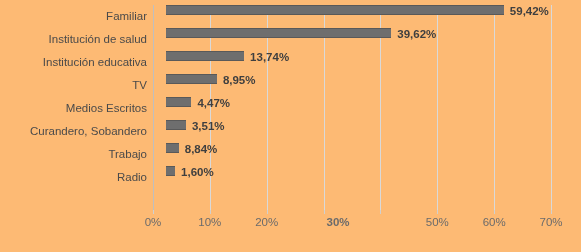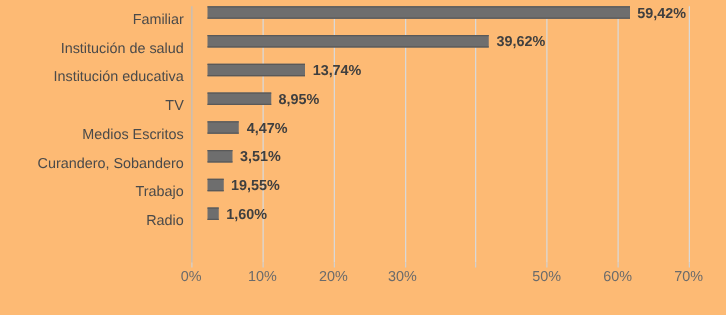--- a/index.html
+++ b/index.html
@@ -177,35 +177,35 @@
         <div class="cat-label">Curandero, Sobandero</div>
         <div class="bar-wrap">
           <div class="bar" style="width: 19.9569px; background: rgb(110, 110, 110);"></div>
           <div class="val-label">3,51%</div>
         </div>
       </div>
       <div class="row" style="top: 143px;">
         <div class="cat-label">Trabajo</div>
         <div class="bar-wrap">
           <div class="bar" style="width: 12.736px; background: rgb(110, 110, 110);"></div>
-          <div class="val-label">19,55%</div>
+          <div class="val-label">8,84%</div>
         </div>
       </div>
       <div class="row" style="top: 166px; padding-left: 38px;">
         <div class="cat-label">Radio</div>
         <div class="bar-wrap">
           <div class="bar" style="width: 9.09714px; background: rgb(110, 110, 110);"></div>
           <div class="val-label">1,60%</div>
         </div>
       </div>
     </div>
 
   <div class="xticks" id="xticks">
       <div class="xtick-label" style="left: 153px;">0%</div>
       <div class="xtick-label" style="left: 209.857px;">10%</div>
       <div class="xtick-label" style="left: 266.714px;">20%</div>
-      <div class="xtick-label" style="left: 322px;">30%</div>
+      <div class="xtick-label" style="left: 338px; font-weight: bold;">30%</div>
       <div class="xtick-label" style="left: 437.286px;">50%</div>
       <div class="xtick-label" style="left: 494.143px;">60%</div>
       <div class="xtick-label" style="left: 551px;">70%</div>
     </div>
 
 </div>
 
 </body></html>

